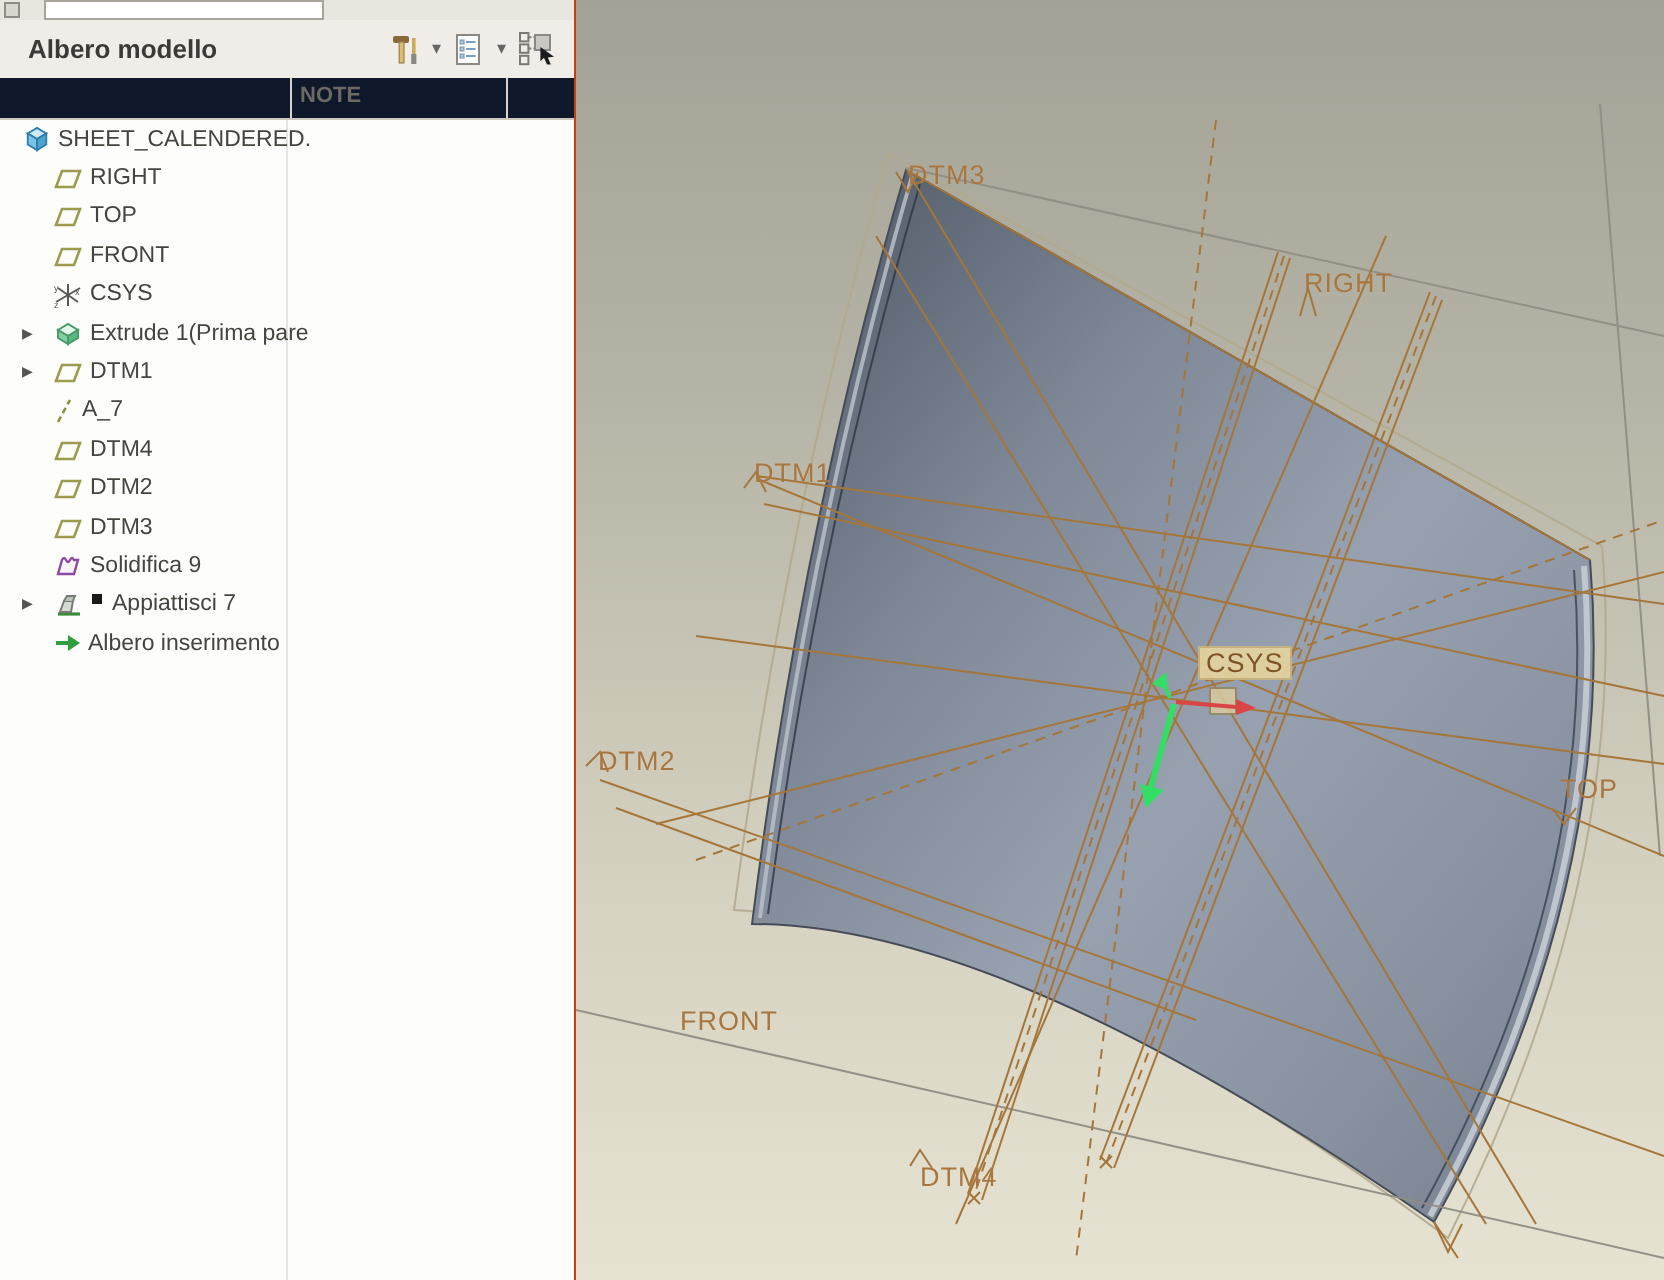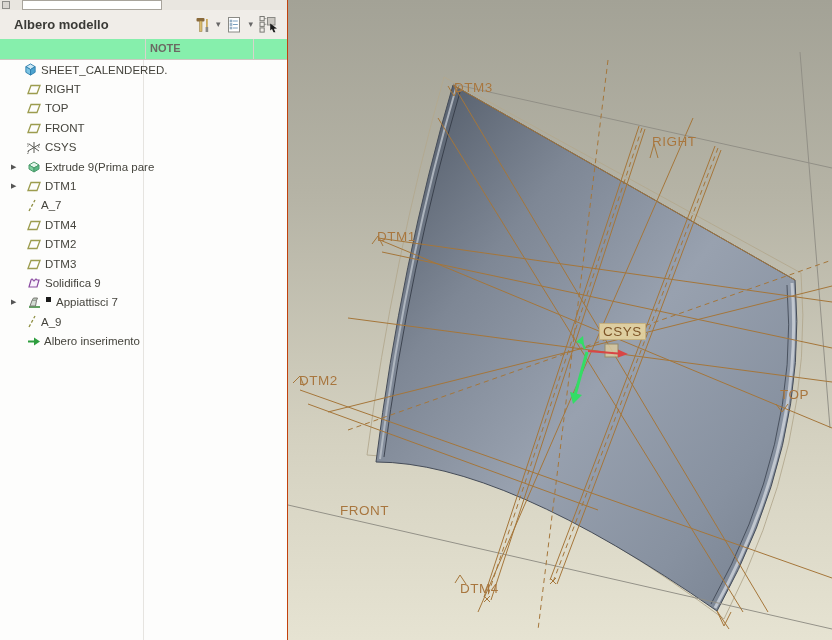--- a/index.html
+++ b/index.html
@@ -14,29 +14,29 @@
                border:1px solid #8d8d88;background:#d9d6d0;}
   .mini-tab{position:absolute;left:22px;top:0;width:138px;height:8px;
             background:#ffffff;border:1px solid #a8a49c;}
   .panel-header{position:absolute;left:0;top:10px;width:100%;height:29px;
                 background:#f0ede8;border-bottom:1px solid #d9d5cd;
                 display:flex;align-items:center;}
   .panel-title{margin-left:14px;font-size:13px;font-weight:bold;color:#3a3a36;flex:0 0 auto;}
   .panel-toolbar{margin-left:auto;margin-right:8px;display:flex;align-items:center;gap:5px;}
   .tb-btn{display:flex;align-items:center;justify-content:center;cursor:default;}
   .caret{font-size:9px;color:#666;line-height:1;}
-  .note-row{position:absolute;left:0;top:39px;width:100%;height:20px;background:#86efac;
+  .note-row{position:absolute;left:0;top:39px;width:100%;height:20px;background:#0f172a;
             border-bottom:1px solid #ccc8c0;}
   .note-label{position:absolute;left:150px;top:3px;font-size:11px;font-weight:bold;color:#6b6963;}
   .col-sep{position:absolute;top:0;width:1px;height:20px;background:#d8d4cc;}
   .tree{position:absolute;left:0;top:60px;width:100%;height:580px;background:#fdfdfc;}
   .tree-vline{position:absolute;left:143px;top:0;height:100%;width:1px;background:#e6e4e0;}
   .tree-row{position:relative;height:19.4px;display:flex;align-items:center;gap:4px;
             font-size:11.5px;color:#45443d;white-space:nowrap;}
-  .tree-row.indent-0{padding-left:24px;}
+  .tree-row.indent-0{padding-left:12px;}
   .tree-row.indent-1{padding-left:27px;}
   .expand-arrow{position:absolute;left:11px;top:50%;transform:translateY(-50%);
                 font-size:7px;color:#555;}
   .tree-icon{display:flex;align-items:center;flex:0 0 auto;}
   .black-square{width:5px;height:5px;background:#1a1a1a;display:inline-block;margin-right:1px;margin-top:-6px;}
 
   
   .viewport{position:absolute;left:288px;top:0;width:544px;height:640px;
             background:linear-gradient(180deg,#a3a296 0%,#b5b3a5 30%,#d4d1c0 68%,#e6e3d2 100%);}
   .viewport svg{position:absolute;left:0;top:0;}
@@ -164,21 +164,21 @@
         </div>
         <div class="tree-row indent-1">
           <span class="expand-arrow">▶</span>
           <span class="tree-icon">
             <svg width="14" height="13" viewBox="0 0 14 13">
               <polygon points="2,5 7,2 12,5 7,8" fill="#e4f5ea" stroke="#4a9a6a"></polygon>
               <polygon points="2,5 7,8 7,12 2,9" fill="#7fd0a0" stroke="#4a9a6a"></polygon>
               <polygon points="12,5 7,8 7,12 12,9" fill="#5ab885" stroke="#4a9a6a"></polygon>
             </svg>
           </span>
-          <span class="label">Extrude 9(Prima pare</span>
+          <span class="label">Extrude 1(Prima pare</span>
         </div>
         <div class="tree-row indent-1">
           <span class="expand-arrow">▶</span>
           <span class="tree-icon">
             <svg width="14" height="12" viewBox="0 0 14 12">
               <polygon points="1,10.5 4,2.5 13,2.5 10,10.5" fill="none" stroke="#9c9c4e" stroke-width="1.3"></polygon>
             </svg>
           </span>
           <span class="label">DTM1</span>
         </div>
@@ -226,28 +226,20 @@
           <span class="expand-arrow">▶</span>
           <span class="tree-icon">
             <svg width="15" height="13" viewBox="0 0 15 13">
               <path d="M2,11 L13,11" stroke="#3a8a3a" stroke-width="1.6"></path>
               <path d="M3,10 L5,4.5 L9.5,4.5 L8.5,10 Z" fill="#d4dcd4" stroke="#7a7a75"></path>
               <path d="M5,4.5 L6.5,2 L10.5,2 L9.5,4.5" fill="#b8c4b8" stroke="#7a7a75"></path>
             </svg>
           </span>
           <span class="black-square"></span>
           <span class="label">Appiattisci 7</span>
-        </div>
-        <div class="tree-row indent-1">
-          <span class="tree-icon">
-            <svg width="10" height="13" viewBox="0 0 10 13">
-              <line x1="2" y1="12" x2="8" y2="1" stroke="#8f8f42" stroke-width="1.3" stroke-dasharray="3,2"></line>
-            </svg>
-          </span>
-          <span class="label">A_9</span>
         </div>
         <div class="tree-row indent-1">
           <span class="tree-icon">
             <svg width="13" height="11" viewBox="0 0 13 11">
               <path d="M1,5.5 L8,5.5" stroke="#2e9e3e" stroke-width="2"></path>
               <polygon points="7,1.5 13,5.5 7,9.5" fill="#2e9e3e"></polygon>
             </svg>
           </span>
           <span class="label">Albero inserimento</span>
         </div>

